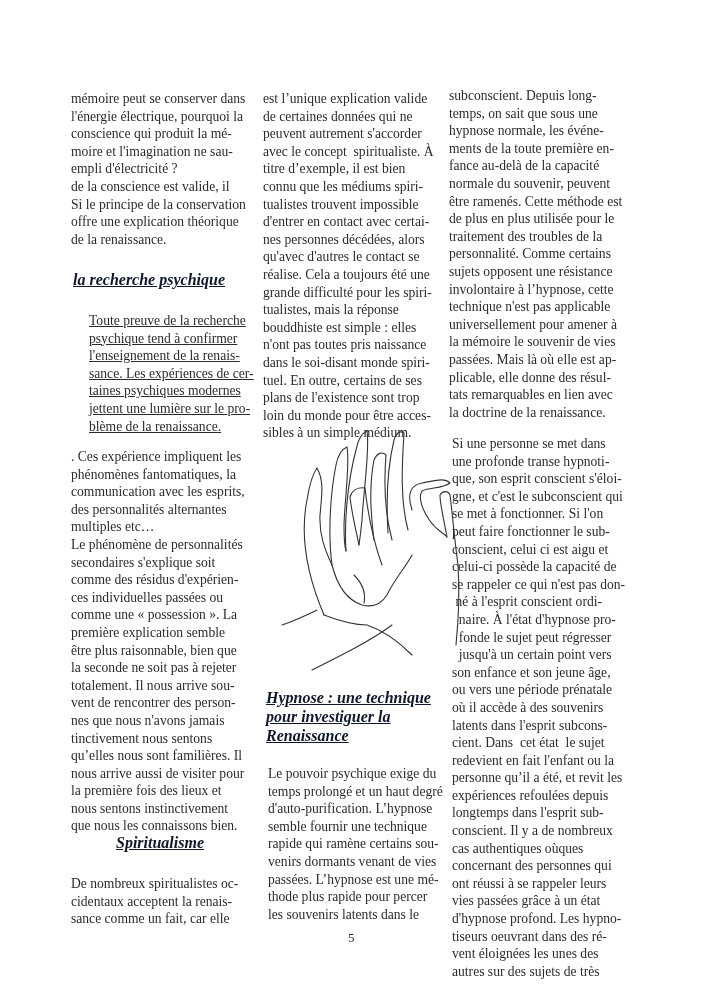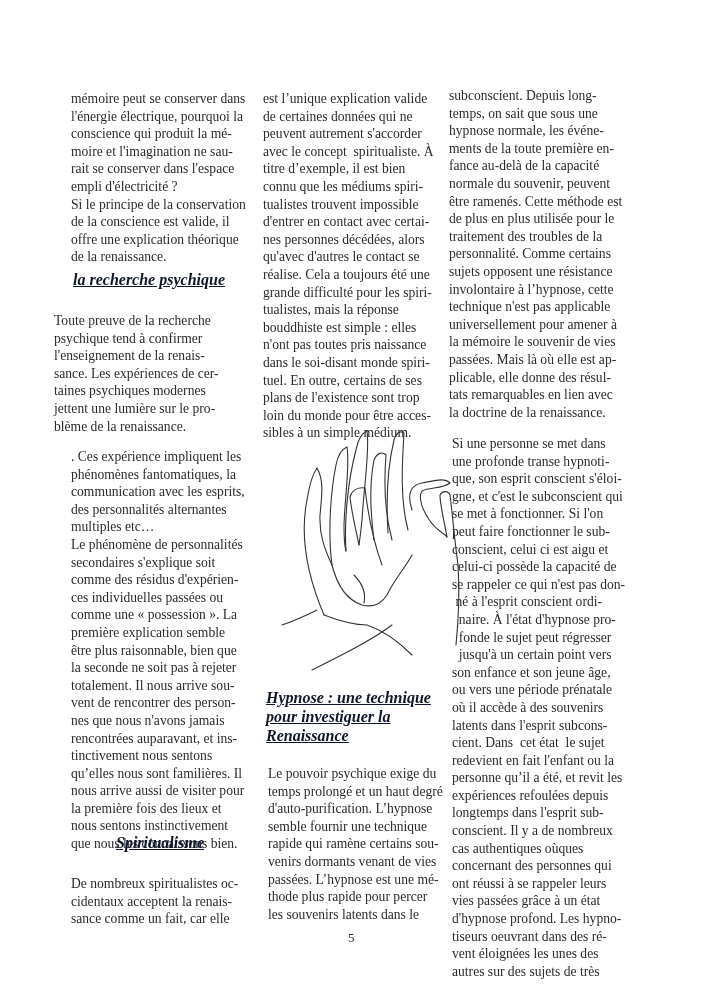--- a/index.html
+++ b/index.html
@@ -9,42 +9,41 @@
   .col p { margin: 0; white-space: pre; }
   #col1 { left: 71px; top: 90px; width: 184px; }
   #col2 { left: 263px; top: 90px; width: 180px; }
   #col3 { left: 449px; top: 87px; width: 200px; }
   .heading { font-weight: bold; font-style: italic; text-decoration: underline;
              font-size: 16px; line-height: 19px; margin: 0; color: #0f172a; }
   #h-recherche { position: absolute; left: 73px; top: 270px; }
   #h-spiritualisme { position: absolute; left: 78px; top: 833px; margin-left: 38px; }
   #h-hypnose { position: absolute; left: 266px; top: 688px; width: 190px; }
   #h-hypnose span { display: block; }
-  #block-recherche { position: absolute; left: 54px; top: 312px; }
+  #block-recherche { position: absolute; left: 89px; top: 312px; text-decoration: underline; }
   #block-ces { position: absolute; left: 71px; top: 448px; }
   #block-spirit { position: absolute; left: 71px; top: 875px; }
   #block-hyp { position: absolute; left: 268px; top: 765px; }
   #block-si { position: absolute; left: 452px; top: 435px; }
   .blk { font-size: 13.6px; line-height: 17.6px; }
   .blk p { margin: 0; white-space: pre; }
   #hand { position: absolute; left: 262px; top: 425px; width: 192px; width: 200px; height: 250px; }
   #page-number { position: absolute; left: 348px; top: 930px; font-size: 13px; }
 </style>
 </head>
 <body>
 
 <div id="col1" class="col">
     <p>mémoire peut se conserver dans</p>
     <p>l'énergie électrique, pourquoi la</p>
     <p>conscience qui produit la mé-</p>
     <p>moire et l'imagination ne sau-</p>
-    <p>rait se conserver dans l'espace</p>
     <p>empli d'électricité ?</p>
+    <p>de la conscience est valide, il</p>
     <p>Si le principe de la conservation</p>
-    <p>de la conscience est valide, il</p>
     <p>offre une explication théorique</p>
     <p>de la renaissance.</p>
   </div>
 
 <h2 id="h-recherche" class="heading">la recherche psychique</h2>
 <div id="block-recherche" class="blk">
     <p>Toute preuve de la recherche</p>
     <p>psychique tend à confirmer</p>
     <p>l'enseignement de la renais-</p>
     <p>sance. Les expériences de cer-</p>
@@ -63,21 +62,20 @@
     <p>secondaires s'explique soit</p>
     <p>comme des résidus d'expérien-</p>
     <p>ces individuelles passées ou</p>
     <p>comme une « possession ». La</p>
     <p>première explication semble</p>
     <p>être plus raisonnable, bien que</p>
     <p>la seconde ne soit pas à rejeter</p>
     <p>totalement. Il nous arrive sou-</p>
     <p>vent de rencontrer des person-</p>
     <p>nes que nous n'avons jamais</p>
-    <p>rencontrées auparavant, et ins-</p>
     <p>tinctivement nous sentons</p>
     <p>qu’elles nous sont familières. Il</p>
     <p>nous arrive aussi de visiter pour</p>
     <p>la première fois des lieux et</p>
     <p>nous sentons instinctivement</p>
     <p>que nous les connaissons bien.</p>
   </div>
 
 <h2 id="h-spiritualisme" class="heading">Spiritualisme</h2>
 <div id="block-spirit" class="blk">

